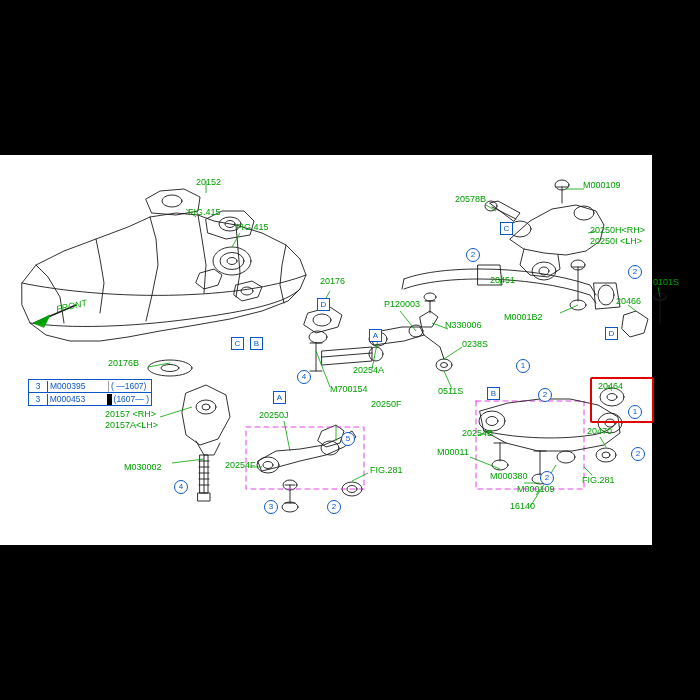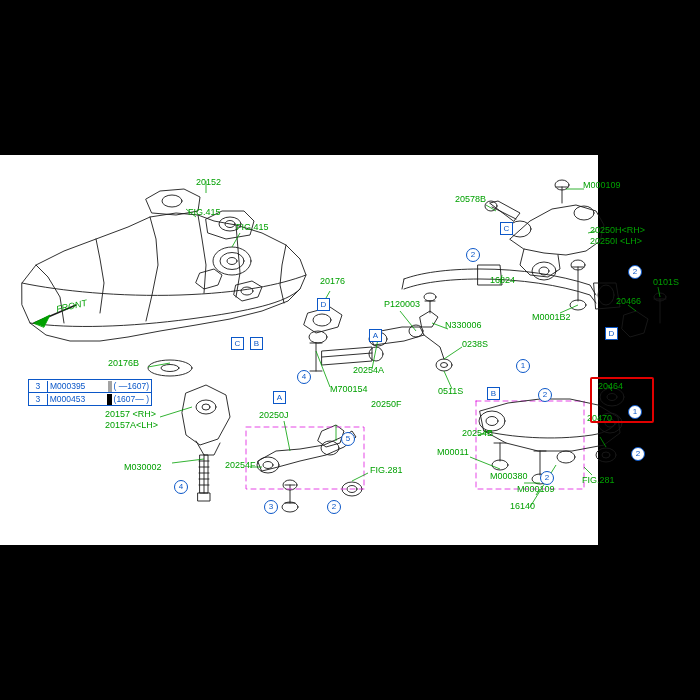--- a/index.html
+++ b/index.html
@@ -1,18 +1,18 @@
 <!DOCTYPE html>
 <html><head>
 <meta charset="utf-8">
 <style>
   html,body{margin:0;padding:0;background:#000;}
   body{width:700px;height:700px;overflow:hidden;font-family:"Liberation Sans",sans-serif;}
   #stage{position:relative;width:700px;height:700px;background:#000;}
-  #sheet{position:absolute;left:0;top:155px;width:598px;height:390px;background:#ffffff;}
+  #sheet{position:absolute;left:0;top:155px;width:652px;height:390px;background:#ffffff;}
   svg.layer{position:absolute;left:0;top:0;width:700px;height:390px;}
   .lbl{position:absolute;color:#00a000;font-size:9px;line-height:10px;white-space:nowrap;font-family:"Liberation Sans",sans-serif;}
   .circ{position:absolute;border:1px solid #0b57c8;border-radius:50%;width:12px;height:12px;color:#0b57c8;font-size:8px;line-height:12px;text-align:center;background:#fff;}
   .sqr{position:absolute;border:1px solid #0b57c8;width:11px;height:11px;color:#0b57c8;font-size:8px;line-height:11px;text-align:center;background:#fff;}
   .tblbox{position:absolute;border:1px solid #0b57c8;background:#fff;}
   .tblrow{font-size:8.5px;color:#0b57c8;padding:0 2px;height:11px;line-height:11px;white-space:nowrap;font-family:"Liberation Sans",sans-serif;}
   .redbox{position:absolute;border:2px solid #e00000;border-radius:2px;}
   .frontword{position:absolute;color:#00a000;font-size:9px;font-style:italic;transform:rotate(-12deg);}
 </style>
 </head>
@@ -200,30 +200,30 @@
     <div class="lbl" style="left:225px;top:305px">20254F</div>
     <div class="lbl" style="left:259px;top:255px">20250J</div>
     <div class="lbl" style="left:370px;top:310px">FIG.281</div>
     <div class="lbl" style="left:330px;top:229px">M700154</div>
     <div class="lbl" style="left:353px;top:210px">20254A</div>
     <div class="lbl" style="left:371px;top:244px">20250F</div>
     <div class="lbl" style="left:384px;top:144px">P120003</div>
     <div class="lbl" style="left:445px;top:165px">N330006</div>
     <div class="lbl" style="left:462px;top:184px">0238S</div>
     <div class="lbl" style="left:438px;top:231px">0511S</div>
-    <div class="lbl" style="left:490px;top:120px">16824</div>
+    <div class="lbl" style="left:490px;top:120px">20451</div>
     <div class="lbl" style="left:455px;top:39px">20578B</div>
     <div class="lbl" style="left:583px;top:25px">M000109</div>
     <div class="lbl" style="left:590px;top:70px">20250H&lt;RH&gt;</div>
     <div class="lbl" style="left:590px;top:81px">20250I &lt;LH&gt;</div>
-    <div class="lbl" style="left:532px;top:157px">M0001B2</div>
+    <div class="lbl" style="left:504px;top:157px">M0001B2</div>
     <div class="lbl" style="left:616px;top:141px">20466</div>
     <div class="lbl" style="left:653px;top:122px">0101S</div>
     <div class="lbl" style="left:598px;top:226px">20464</div>
-    <div class="lbl" style="left:587px;top:258px">20470</div>
+    <div class="lbl" style="left:587px;top:271px">20470</div>
     <div class="lbl" style="left:582px;top:320px">FIG.281</div>
     <div class="lbl" style="left:462px;top:273px">20254B</div>
     <div class="lbl" style="left:437px;top:292px">M00011</div>
     <div class="lbl" style="left:490px;top:316px">M000380</div>
     <div class="lbl" style="left:517px;top:329px">M000109</div>
     <div class="lbl" style="left:510px;top:346px">16140</div>
 
     <div class="frontword" style="left:56px;top:146px">FRONT</div>
 
     <div class="circ" style="left:297px;top:215px">4</div>
@@ -244,21 +244,21 @@
     <div class="sqr" style="left:250px;top:182px">B</div>
     <div class="sqr" style="left:487px;top:232px">B</div>
     <div class="sqr" style="left:231px;top:182px">C</div>
     <div class="sqr" style="left:500px;top:67px">C</div>
     <div class="sqr" style="left:317px;top:143px">D</div>
     <div class="sqr" style="left:605px;top:172px">D</div>
 
     <div class="tblbox" style="left:28px;top:224px;width:122px;height:25px">
       <div style="display:flex;align-items:center;height:12px;border-bottom:1px solid #0b57c8">
         <div class="tblrow" style="width:14px;border-right:1px solid #0b57c8;text-align:center">3</div>
-        <div class="tblrow" style="width:56px;border-right:4px solid #a3a3a3">M000395</div>
+        <div class="tblrow" style="width:56px;border-right:1px solid #a3a3a3">M000395</div>
         <div class="tblrow" style="flex:1">(   —1607)</div>
       </div>
       <div style="display:flex;align-items:center;height:12px">
         <div class="tblrow" style="width:14px;border-right:1px solid #0b57c8;text-align:center">3</div>
         <div class="tblrow" style="width:56px;border-right:5px solid #000000">M000453</div>
         <div class="tblrow" style="flex:1">(1607—   )</div>
       </div>
     </div>
 
     <div class="redbox" style="left:590px;top:222px;width:60px;height:42px"></div>

